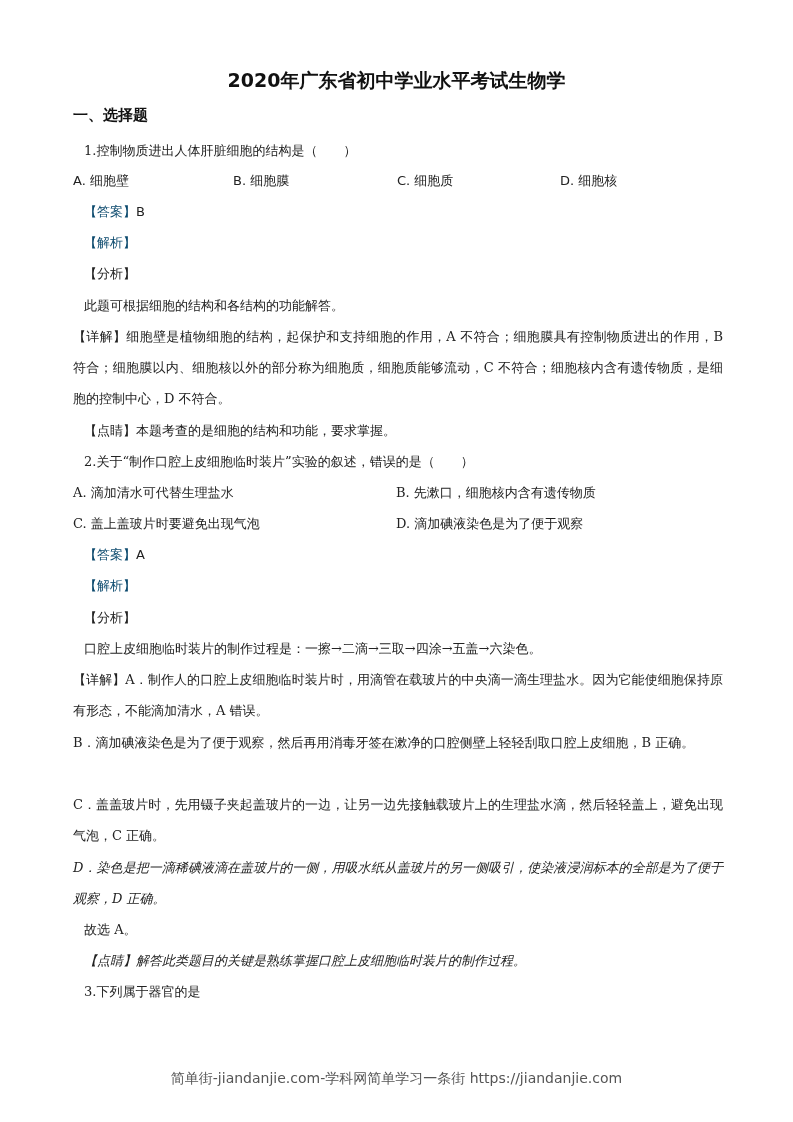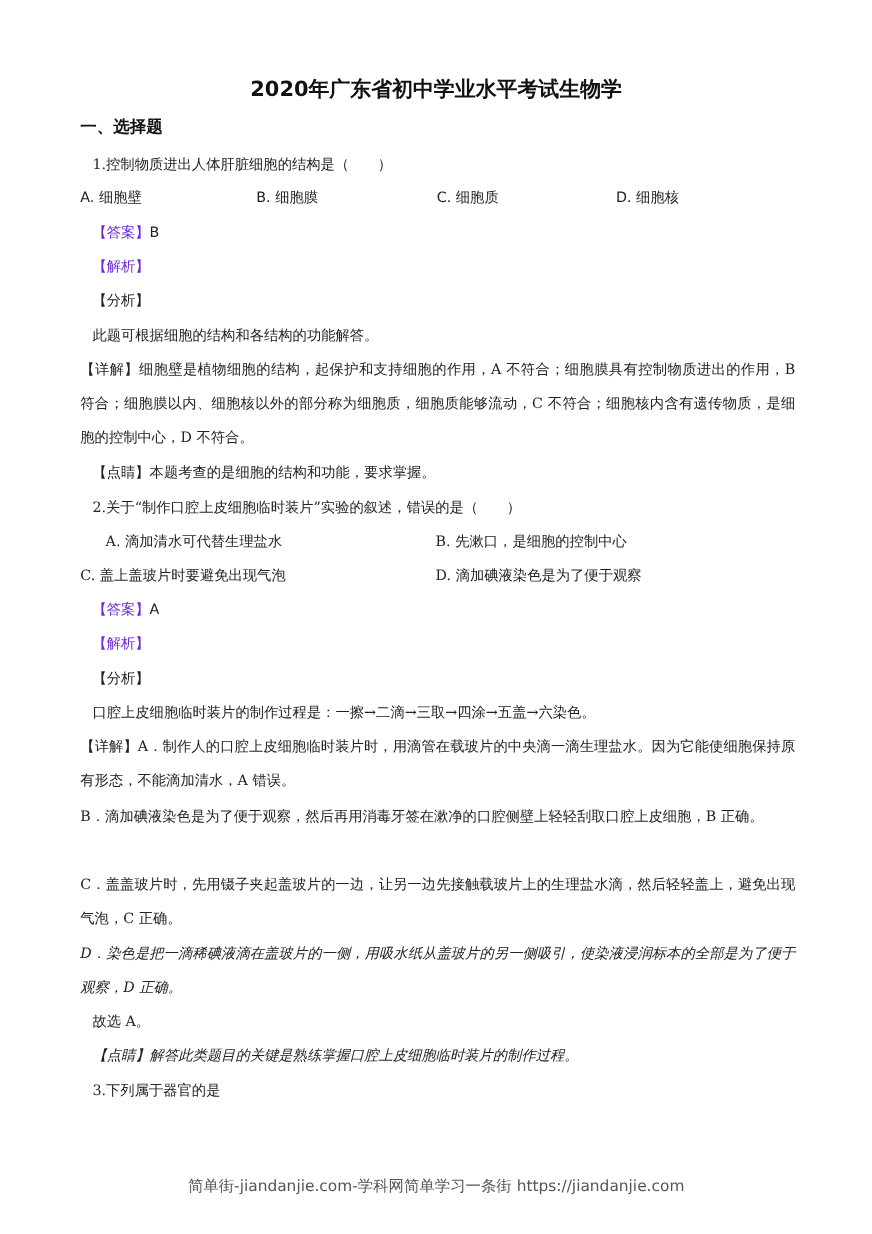--- a/index.html
+++ b/index.html
@@ -20,21 +20,21 @@
       font-weight: bold; font-size: 15px; color: #111;
     }
     .line {
       position: absolute; left: 84px; font-size: 13px; line-height: 18px; white-space: nowrap;
     }
     .para {
       position: absolute; left: 73px; width: 650px; font-size: 13px; line-height: 31px;
       text-align: justify;
     }
     .opt { position: absolute; font-size: 13px; line-height: 18px; white-space: nowrap; }
-    .blue { color: #6d28d9; }
+    .blue { color: #0c4a6e; }
     .sans { font-family: "DejaVu Sans", "Liberation Sans", sans-serif; }
     .footer {
       position: absolute; left: 0; top: 1070px; width: 793px; text-align: center;
       font-family: "DejaVu Sans", "Liberation Sans", sans-serif;
       font-size: 14px; color: #555;
     }
   </style>
 </head>
 <body>
 
@@ -58,22 +58,22 @@
 
   <div class="para" style="top:321px;">
     <span>【详解】</span><span>细胞壁是植物细胞的结构，起保护和支持细胞的作用，A 不符合；细胞膜具有控制物质进出的作用，B 符合；细胞膜以内、细胞核以外的部分称为细胞质，细胞质能够流动，C 不符合；细胞核内含有遗传物质，是细胞的控制中心，D 不符合。</span>
   </div>
 
   <div class="line" style="top:422px;">
     <span>【点睛】</span><span>本题考查的是细胞的结构和功能，要求掌握。</span>
   </div>
 
   <div class="line" style="top:453px;">2.关于“制作口腔上皮细胞临时装片”实验的叙述，错误的是（　　）</div>
-  <div class="opt" style="left:73px; top:484px;margin-left:23px;">A.  滴加清水可代替生理盐水</div>
-  <div class="opt" style="left:396px; top:484px;">B.  先漱口，是细胞的控制中心</div>
+  <div class="opt" style="left:73px; top:484px;">A.  滴加清水可代替生理盐水</div>
+  <div class="opt" style="left:396px; top:484px;">B.  先漱口，细胞核内含有遗传物质</div>
   <div class="opt" style="left:73px; top:515px;">C.  盖上盖玻片时要避免出现气泡</div>
   <div class="opt" style="left:396px; top:515px;">D.  滴加碘液染色是为了便于观察</div>
 
   <div class="line" style="top:546px;">
     <span class="blue">【答案】</span><span class="sans">A</span>
   </div>
   <div class="line blue" style="top:577px;">【解析】</div>
   <div class="line" style="top:609px;">【分析】</div>
   <div class="line" style="top:640px;">口腔上皮细胞临时装片的制作过程是：一擦→二滴→三取→四涂→五盖→六染色。</div>
 

